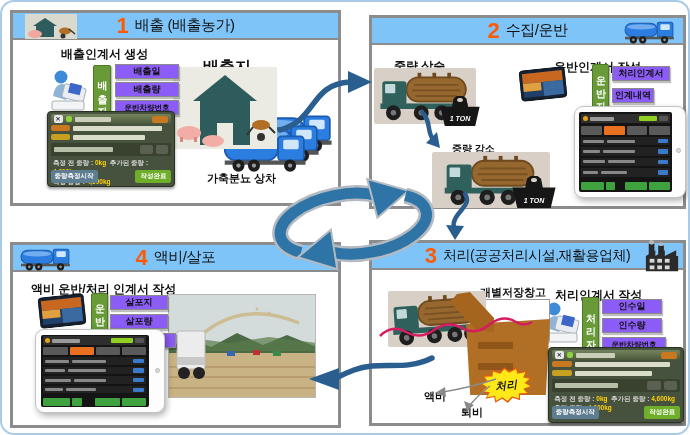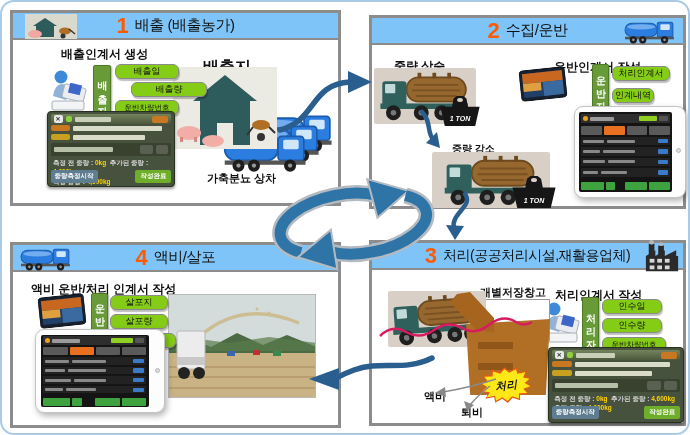--- a/index.html
+++ b/index.html
@@ -5,21 +5,21 @@
   *{margin:0;padding:0;box-sizing:border-box}
   body{font-family:"Liberation Sans",sans-serif;background:#fff;color:#111}
   .stage{position:relative;width:690px;height:435px;background:#fff;border:2px solid #A9CBE8;border-radius:14px;overflow:hidden}
   .ab{position:absolute}
   .panel{position:absolute;border:3px solid #8C8C8C;background:#fff;z-index:2}
   .phead{height:27px;background:#7EC4F8;border-bottom:2px solid #8C8C8C;display:flex;align-items:center;justify-content:center;gap:6px;position:relative}
   .pnum{color:#FF5A00;font-size:22px;font-weight:bold;line-height:1}
   .ptitle{font-size:15px;font-weight:normal;letter-spacing:-0.5px}
   .lbl{position:absolute;font-weight:bold;white-space:nowrap}
   .actor{position:absolute;background:#689A38;border:1px solid #4E7A26;border-radius:2px;color:#fff;font-weight:bold;font-size:10px;display:flex;align-items:center;justify-content:center;writing-mode:vertical-rl;text-orientation:upright;letter-spacing:3px;box-shadow:1px 1px 2px rgba(0,0,0,.35);z-index:3}
-  .fld{position:absolute;height:15px;background:#84cc16;border:1px solid #8A8A8A;border-radius:6px;font-size:9px;font-weight:normal;display:flex;align-items:center;justify-content:center;box-shadow:1px 2px 1px rgba(0,0,0,.25);white-space:nowrap;z-index:3}
+  .fld{position:absolute;height:15px;background:#8b5cf6;border:1px solid #8A8A8A;border-radius:0;font-size:9px;font-weight:bold;display:flex;align-items:center;justify-content:center;box-shadow:1px 2px 1px rgba(0,0,0,.25);white-space:nowrap;z-index:3}
   .fld.small{font-size:7.5px}
   .tw{position:absolute;background:#D8D0C6;border-radius:2px;z-index:2;display:flex;align-items:center;justify-content:center}
   .house{position:absolute;background:#EBEBE3;z-index:1}
   .photo{position:absolute;border:1px solid #B8B8B8;overflow:hidden;z-index:2}
   .weight{position:absolute;z-index:4;color:#fff;font-size:7px;font-weight:bold;font-style:italic;display:flex;align-items:flex-end;justify-content:center;padding-bottom:4px}
   .weight::before{content:"";position:absolute;inset:0;background:#161616;clip-path:polygon(12% 100%,88% 100%,99% 40%,70% 40%,66% 14%,58% 6%,42% 6%,34% 14%,30% 40%,1% 40%)}
   .weight::after{content:"";position:absolute;top:12%;left:43%;width:14%;height:13%;background:#D8D0C6;border-radius:50%}
   .weight span{position:relative;z-index:1}
   
   .gapp{position:absolute;background:#46513E;border:1px solid #28301F;border-radius:4px;box-shadow:0 2px 3px rgba(0,0,0,.4);z-index:4;overflow:hidden;font-weight:bold}
@@ -151,21 +151,21 @@
         </svg>
       <span class="pnum">1</span>
       <span class="ptitle">배출 (배출농가)</span>
     </div>
     <div class="lbl" style="left:48px;top:33px;font-size:12px">배출인계서 생성</div>
     <svg class="ab" style="left:34px;top:56px" width="44" height="44" viewBox="0 0 44 44">
         <use href="#personpc"></use>
       </svg>
     <div class="actor" style="left:80px;top:52px;width:18px;height:56px">배출자</div>
     <div class="fld" style="left:102px;top:51px;width:64px">배출일</div>
-    <div class="fld" style="left:118px;top:69px;width:76px">배출량</div>
+    <div class="fld" style="left:102px;top:69px;width:64px">배출량</div>
     <div class="fld small" style="left:102px;top:87px;width:64px">운반차량번호</div>
     <div class="lbl" style="left:190px;top:44px;font-size:16px">배출지</div>
     <div class="house" style="left:160px;top:54px;width:104px;height:82px">
       <svg width="104" height="82" viewBox="0 0 104 82">
         <path d="M20,34 L52,8 L84,34 Z" fill="#2E5B5B"></path>
         <rect x="27" y="34" width="50" height="44" fill="#2E5B5B"></rect>
         <rect x="44" y="56" width="16" height="22" fill="#EBEBE3"></rect>
         <ellipse cx="16" cy="66" rx="12" ry="7" fill="#F2AEA6"></ellipse>
           <rect x="7" y="70" width="3" height="5" fill="#D88880"></rect>
           <rect x="21" y="70" width="3" height="5" fill="#D88880"></rect>

